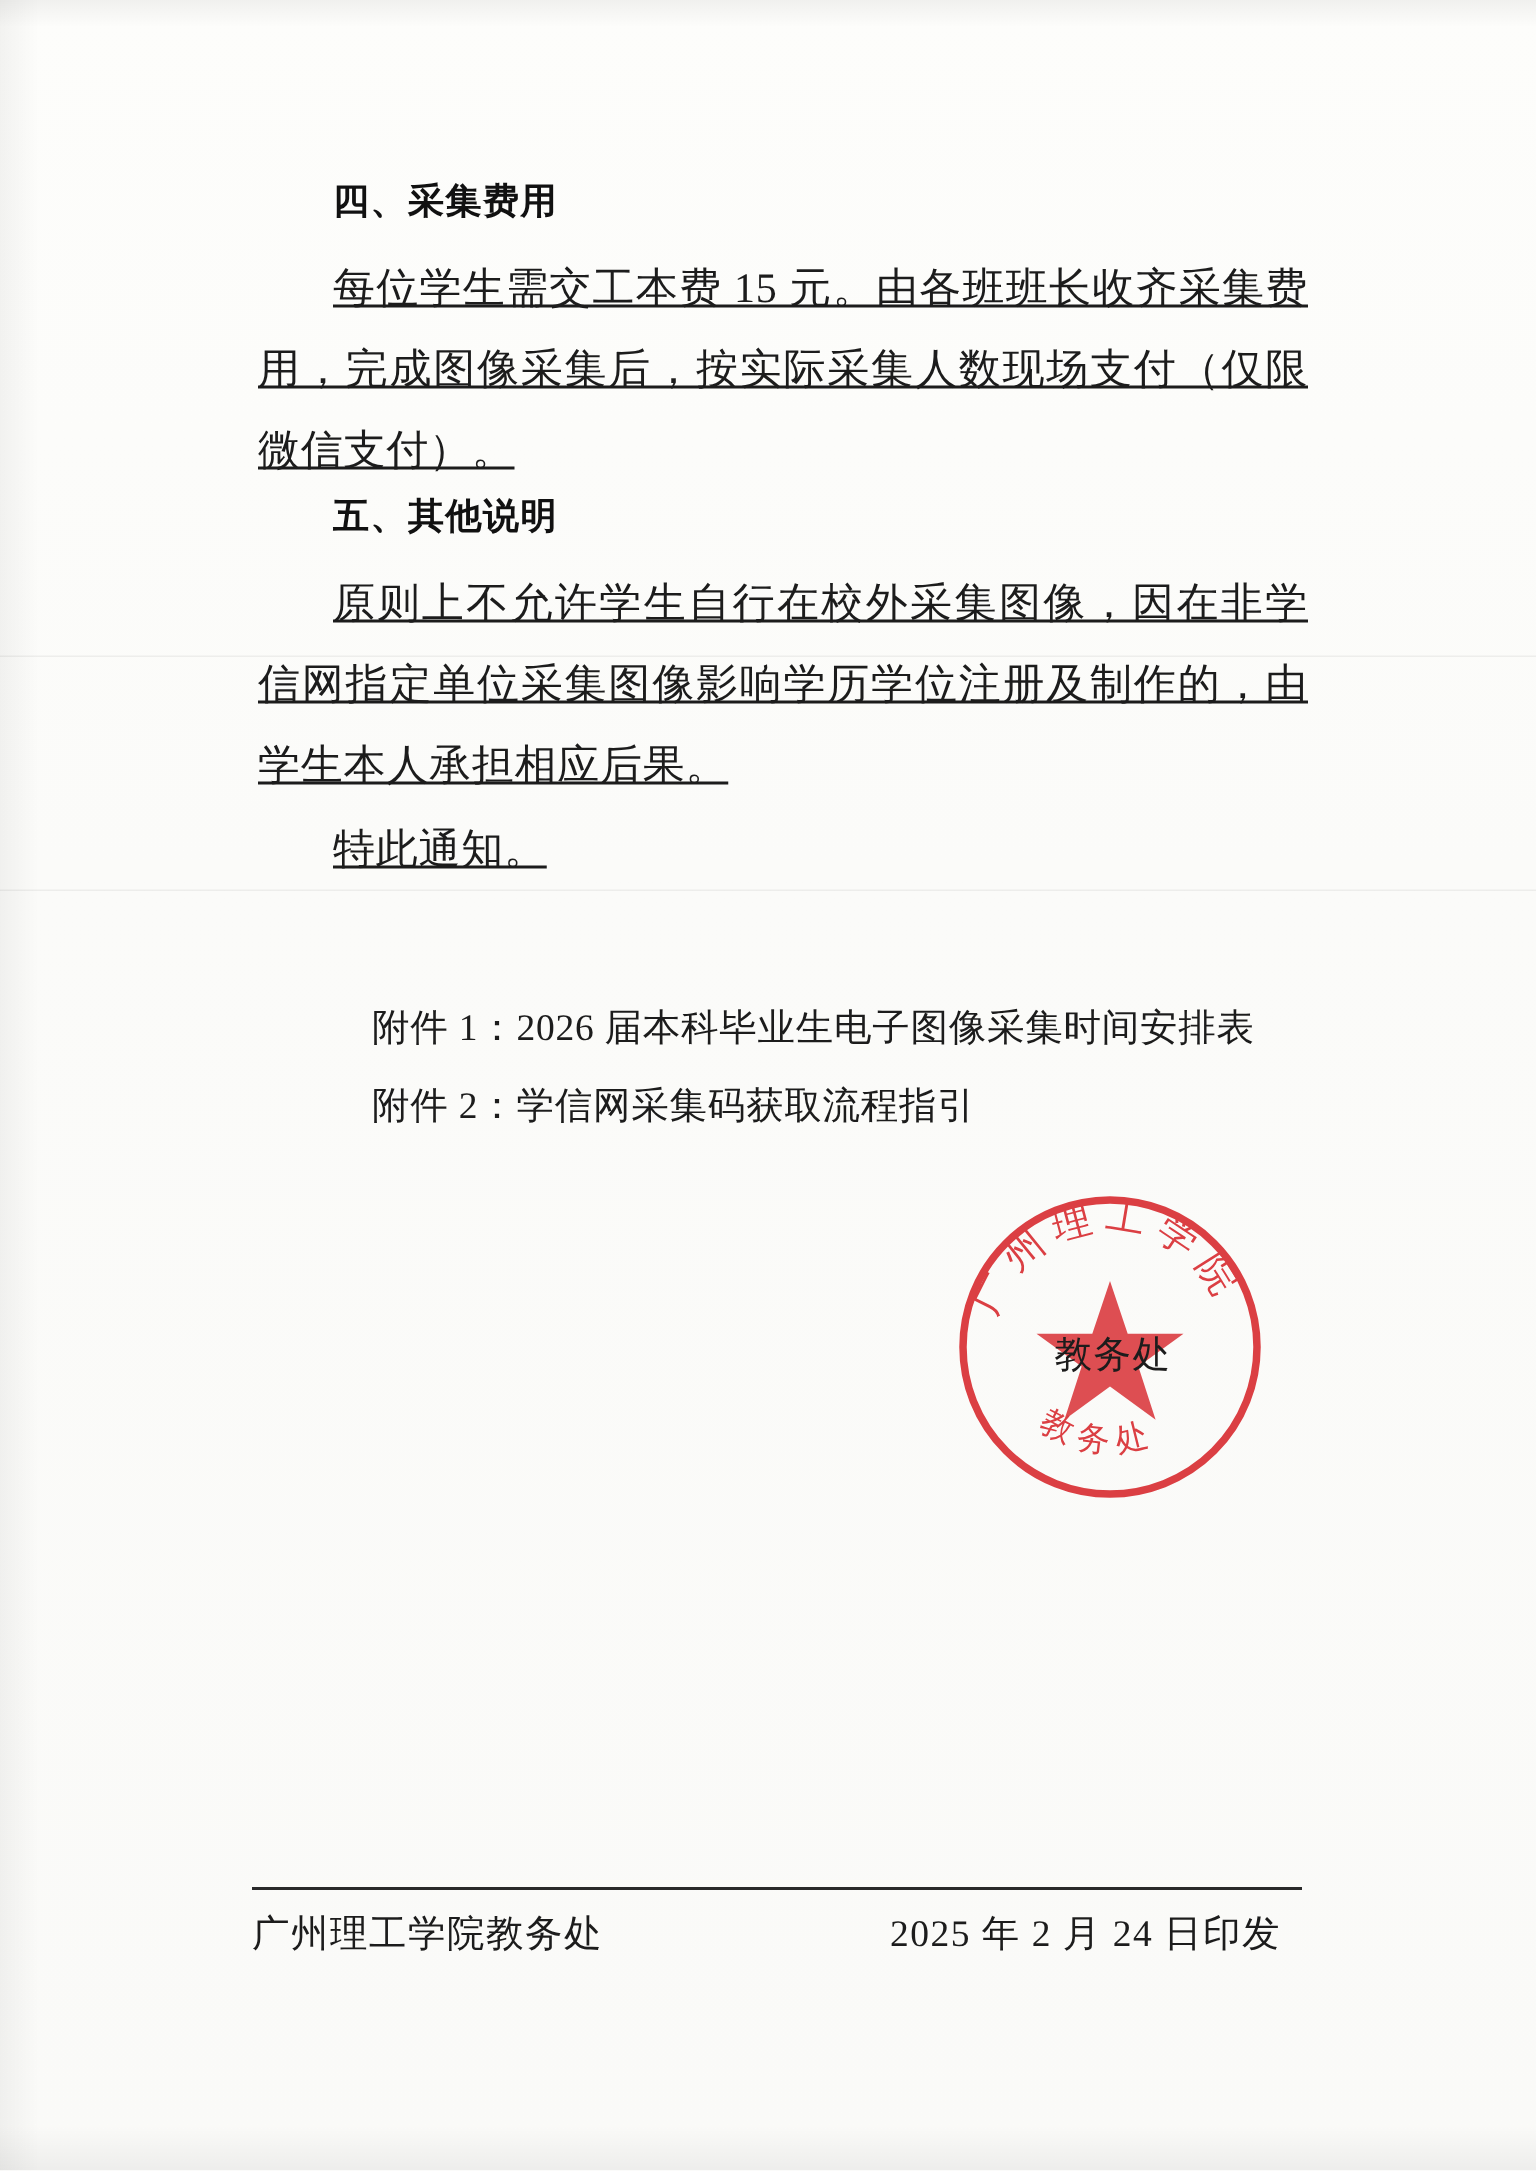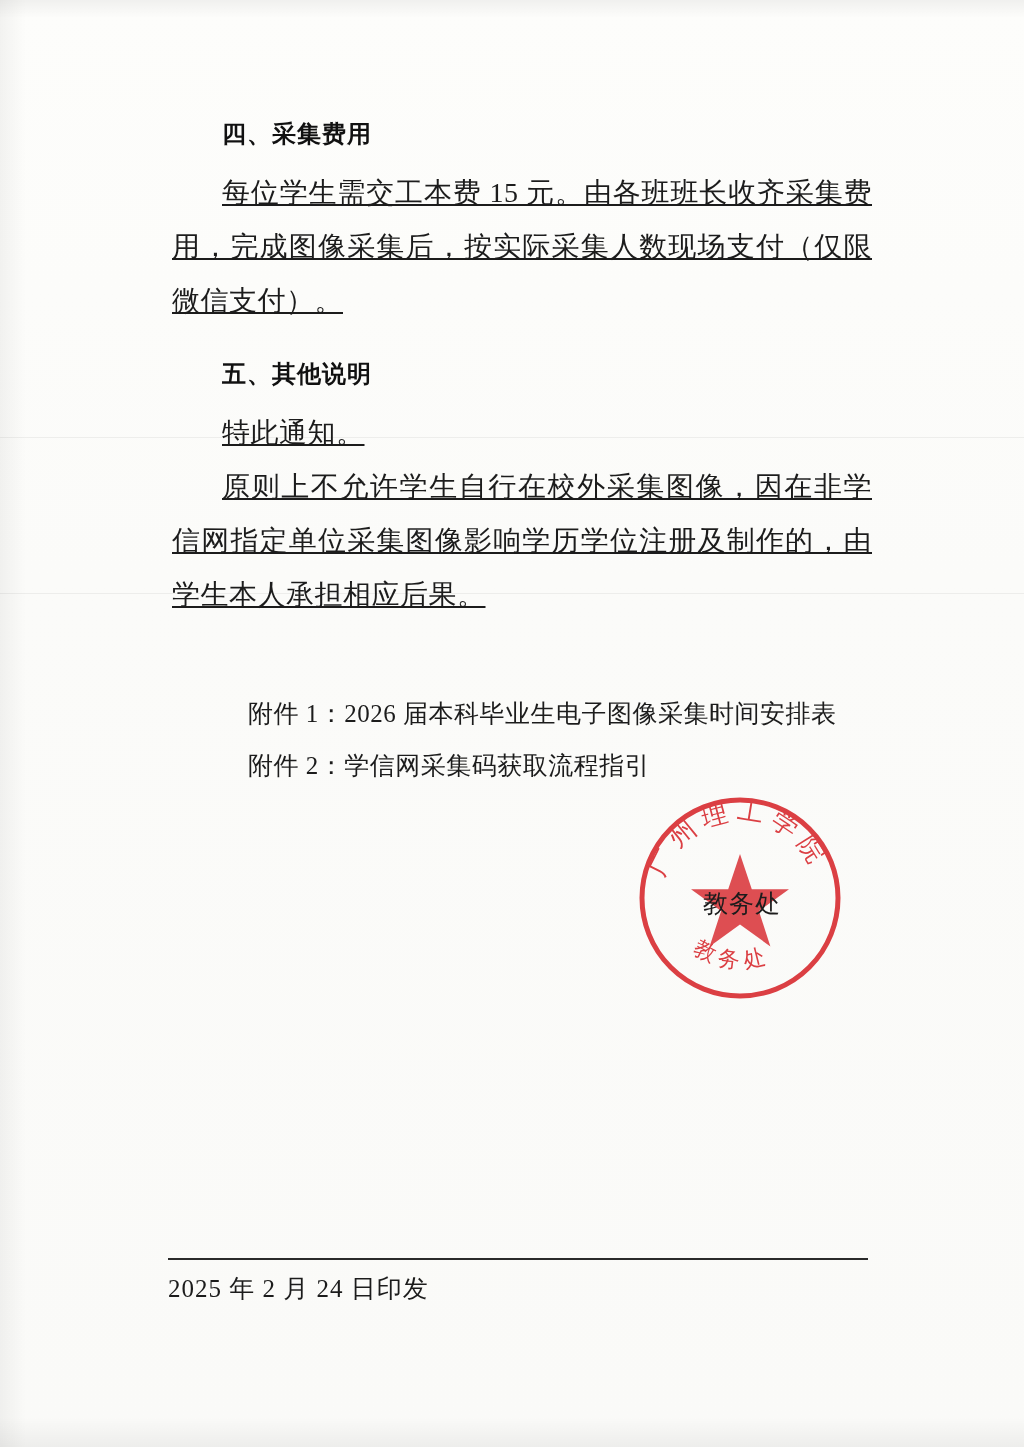--- a/index.html
+++ b/index.html
@@ -59,21 +59,20 @@
 
   .heading {
     font-family: "Liberation Sans", sans-serif;
     font-weight: bold;
     font-size: 24px;
     letter-spacing: 1px;
     color: #111;
     margin: 0 0 16px 50px;
   }
   .heading.second {
-    margin-top: 30px;
   }
 
   .para {
     font-size: 28px;
     line-height: 54px;
     text-align: justify;
     text-justify: inter-ideograph;
     text-indent: 50px;
     margin: 0;
     letter-spacing: 0.5px;
@@ -163,22 +162,22 @@
   <div class="edge-shadow-bottom"></div>
   <div class="crease c1"></div>
   <div class="crease c2"></div>
 
   <div class="content">
 
     <h2 class="heading">四、采集费用</h2>
     <p class="para">每位学生需交工本费 15 元。由各班班长收齐采集费用，完成图像采集后，按实际采集人数现场支付（仅限微信支付）。</p>
 
     <h2 class="heading second">五、其他说明</h2>
+    <p class="para">原则上不允许学生自行在校外采集图像，因在非学信网指定单位采集图像影响学历学位注册及制作的，由学生本人承担相应后果。</p>
     <p class="para tight">特此通知。</p>
-    <p class="para">原则上不允许学生自行在校外采集图像，因在非学信网指定单位采集图像影响学历学位注册及制作的，由学生本人承担相应后果。</p>
 
     <div class="attachments">
       <div class="attach-line">附件 1：2026 届本科毕业生电子图像采集时间安排表</div>
       <div class="attach-line">附件 2：学信网采集码获取流程指引</div>
     </div>
   </div>
 
   <svg class="seal" viewBox="0 0 212 212" xmlns="http://www.w3.org/2000/svg">
     <g fill="none" stroke="#d7262b" stroke-width="5">
       <circle cx="106" cy="106" r="98"></circle>
@@ -193,15 +192,16 @@
       <textPath href="#sealArcBottom" startOffset="16%">教务处</textPath>
     </text>
   </svg>
 
   <div class="signature">
     <div class="sig-unit">教务处</div>
   </div>
 
   <div class="footer-rule"></div>
   <div class="footer">
+    <span class="footer-left">广州理工学院教务处</span>
     <span class="footer-right">2025 年 2 月 24 日印发</span>
   </div>
 </div>
 
 </body></html>

